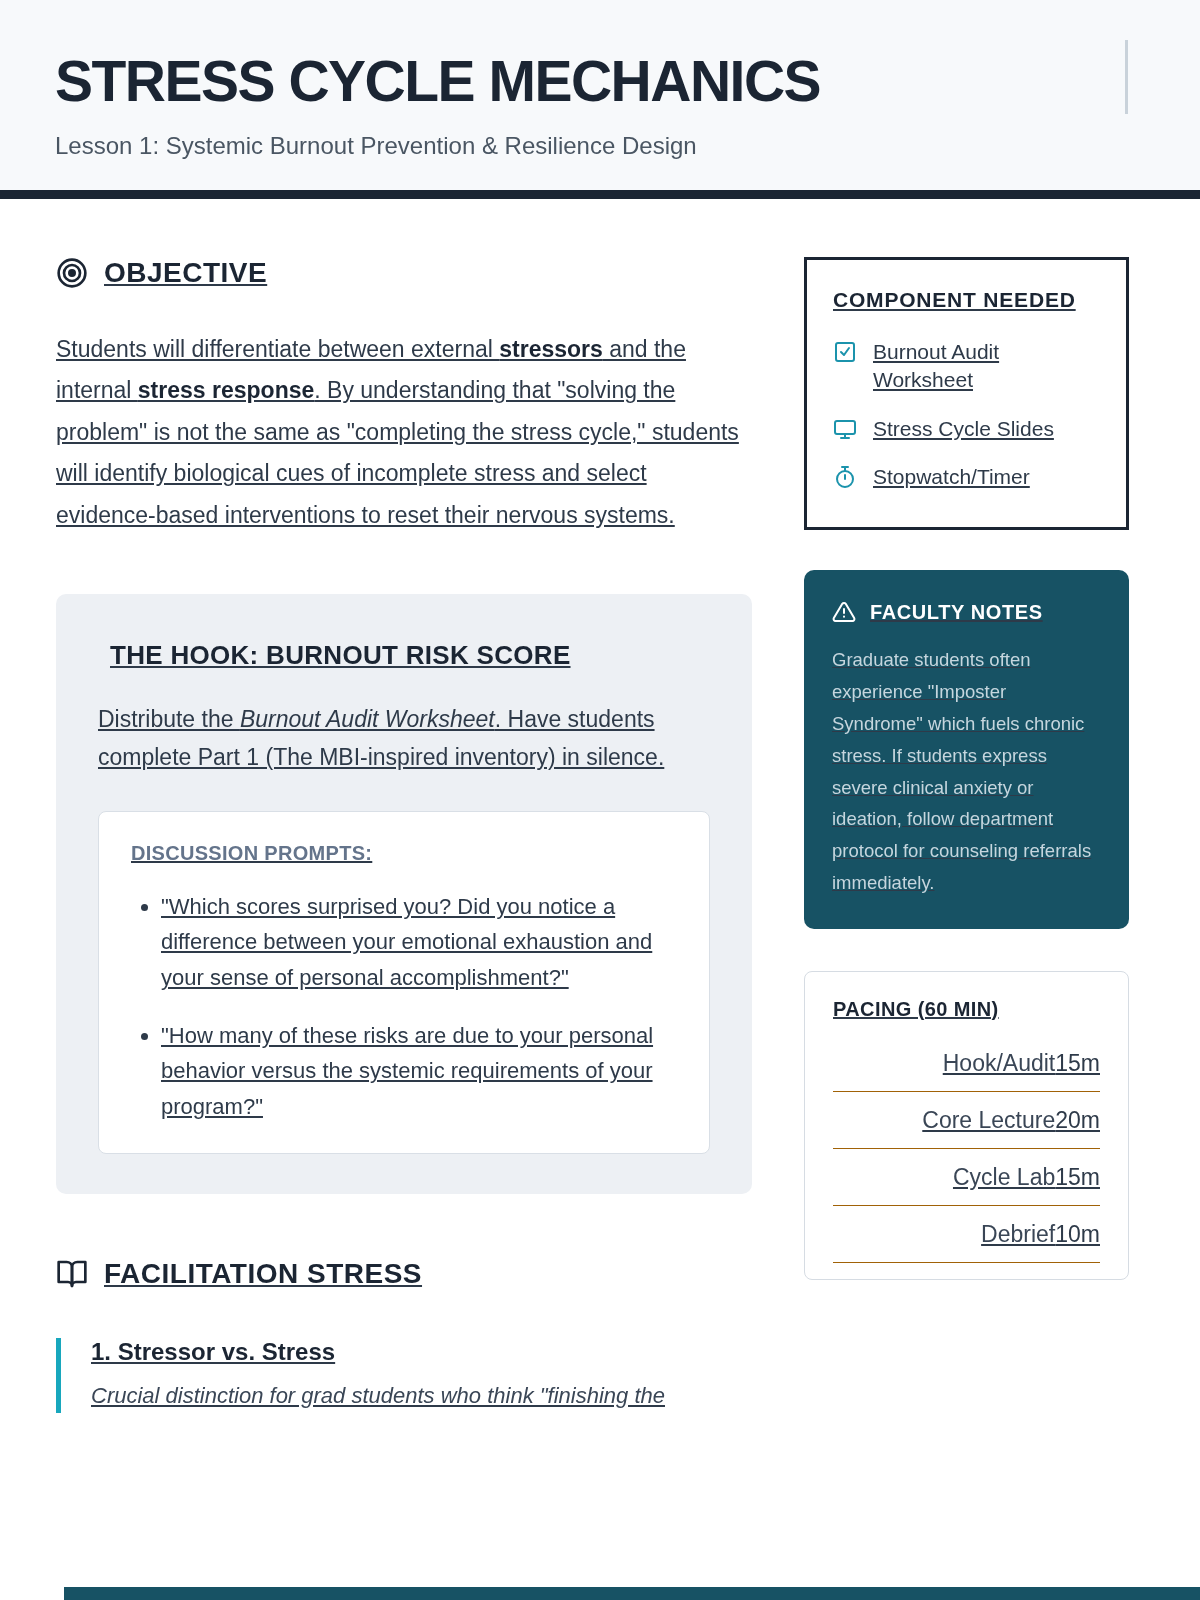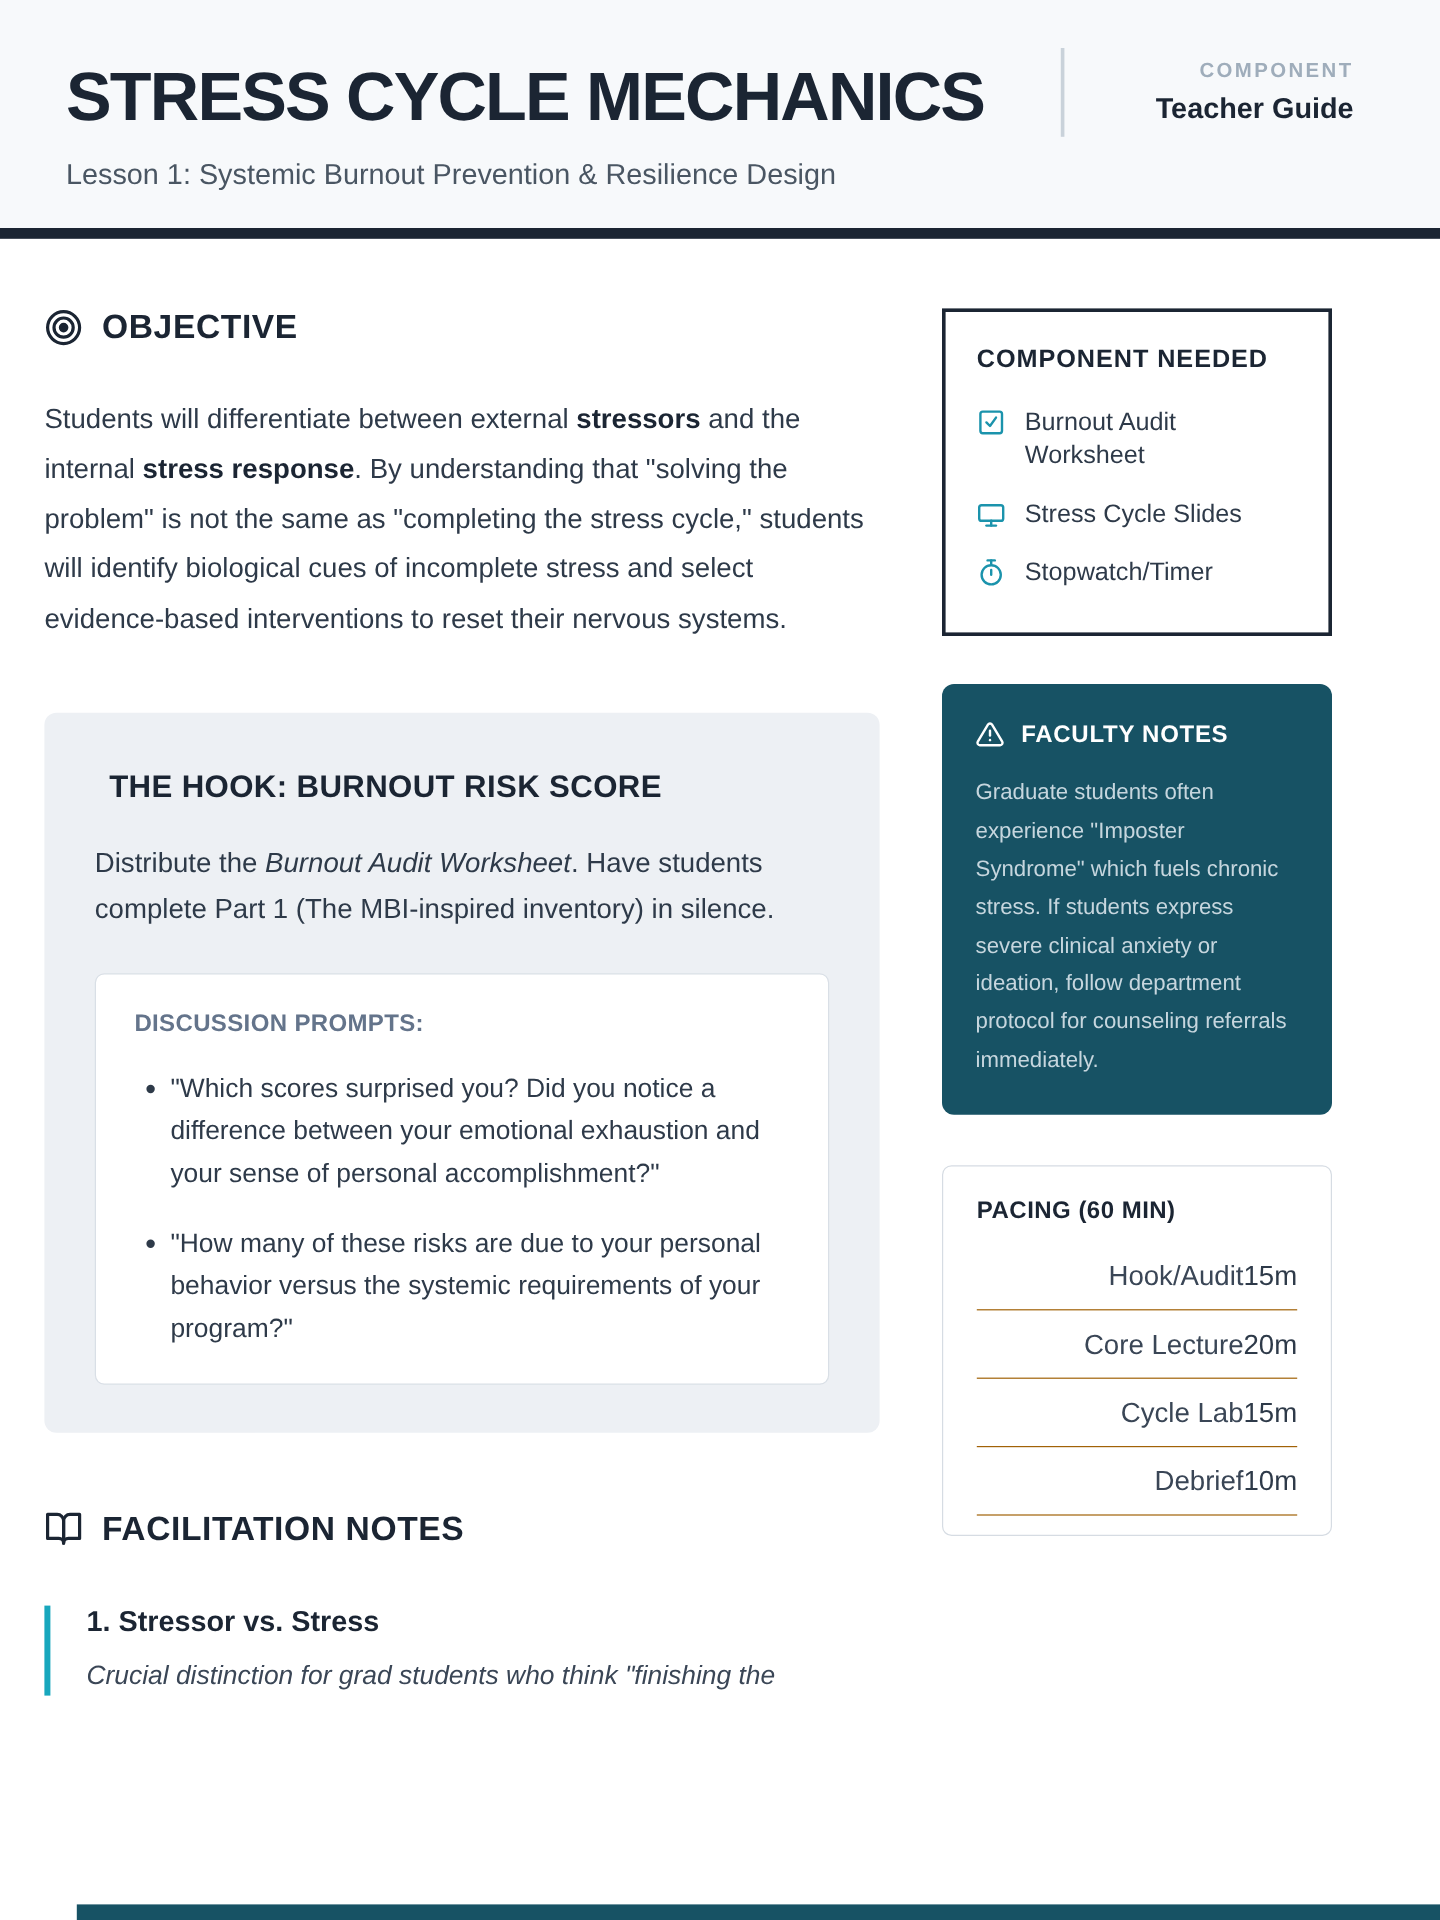--- a/index.html
+++ b/index.html
@@ -27,21 +27,22 @@
   .component-label { color: #9fadbb; font-weight: bold; font-size: 17px; letter-spacing: 2px; }
   .component-value { color: #1b2533; font-weight: bold; font-size: 24px; margin-top: 8px; }
   .subtitle { font-size: 24px; color: #4a5663; margin-top: 18px; }
   .header-bar { height: 9px; background: #1b2533; }
 
   
   .content {
     display: grid;
     grid-template-columns: 696px 325px;
     column-gap: 52px;
-    padding: 58px 0 0 37px;
+    padding: 58px 0 0 56px;
+    text-decoration: underline;
   }
 
   
   .section-heading {
     display: flex; align-items: center; gap: 16px;
     font-size: 28px; font-weight: 800; letter-spacing: 0.5px;
     color: #1b2533; margin: 0;
   }
   .section-heading .h-icon { display: inline-flex; color: #1b2533; }
 
@@ -132,24 +133,20 @@
 </head>
 <body>
 
 <div class="page">
 
   <header class="header">
     <div class="header-row">
       <h1 class="page-title">STRESS CYCLE MECHANICS</h1>
       <div class="header-right">
         <div class="divider-v"></div>
-        <div class="component-block">
-          <div class="component-label">COMPONENT</div>
-          <div class="component-value">Teacher Guide</div>
-        </div>
       </div>
     </div>
     <div class="subtitle">Lesson 1: Systemic Burnout Prevention &amp; Resilience Design</div>
   </header>
   <div class="header-bar"></div>
 
   <div class="content">
 
     <main class="main">
 
@@ -179,21 +176,21 @@
         </div>
       </section>
 
       <h2 class="section-heading">
         <span class="h-icon">
           <svg width="32" height="32" viewBox="0 0 24 24" fill="none" stroke="currentColor" stroke-width="2" stroke-linecap="round" stroke-linejoin="round">
             <path d="M2 3h6a4 4 0 0 1 4 4v14a3 3 0 0 0-3-3H2z"></path>
             <path d="M22 3h-6a4 4 0 0 0-4 4v14a3 3 0 0 1 3-3h7z"></path>
           </svg>
         </span>
-        <span>FACILITATION NOTES</span>
+        <span>FACILITATION STRESS</span>
       </h2>
 
       <div class="note">
         <div class="note-title">1. Stressor vs. Stress</div>
         <div class="note-desc">Crucial distinction for grad students who think "finishing the</div>
       </div>
 
     </main>
 
     <aside class="sidebar">

